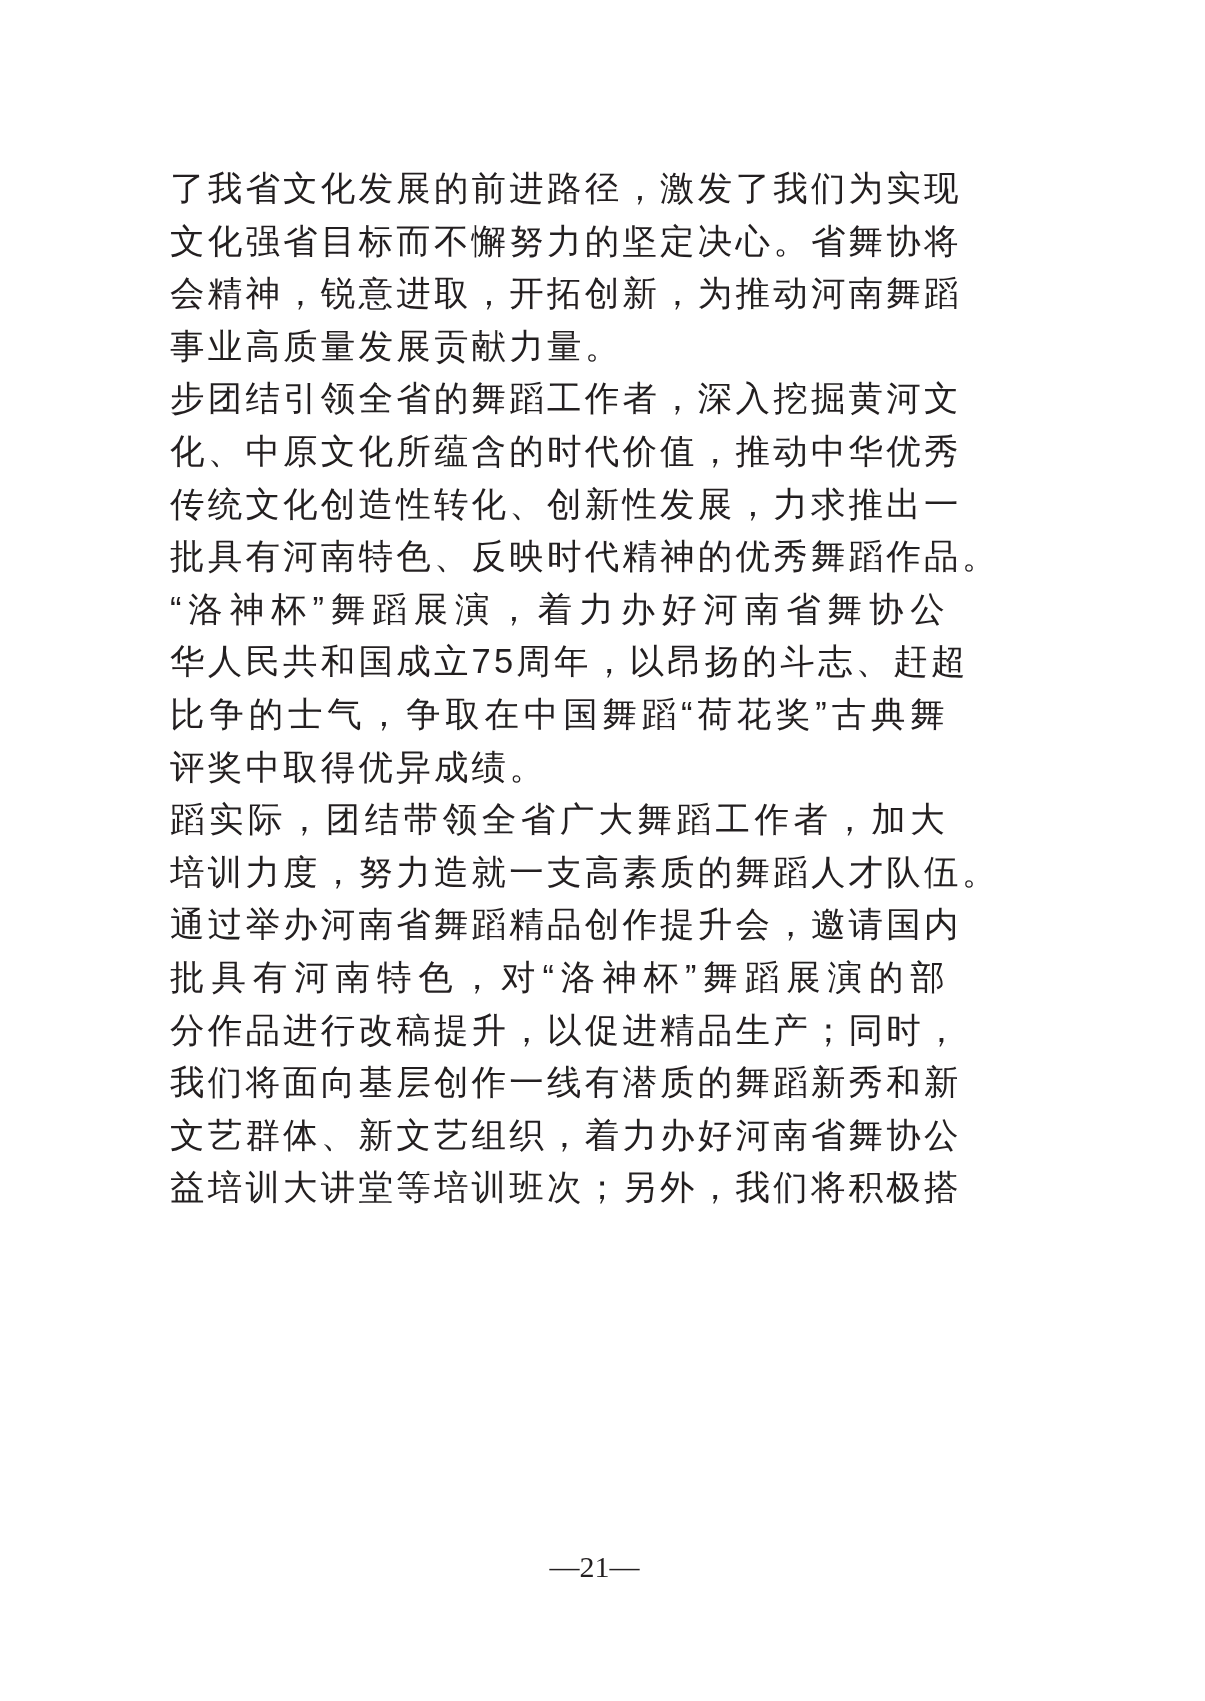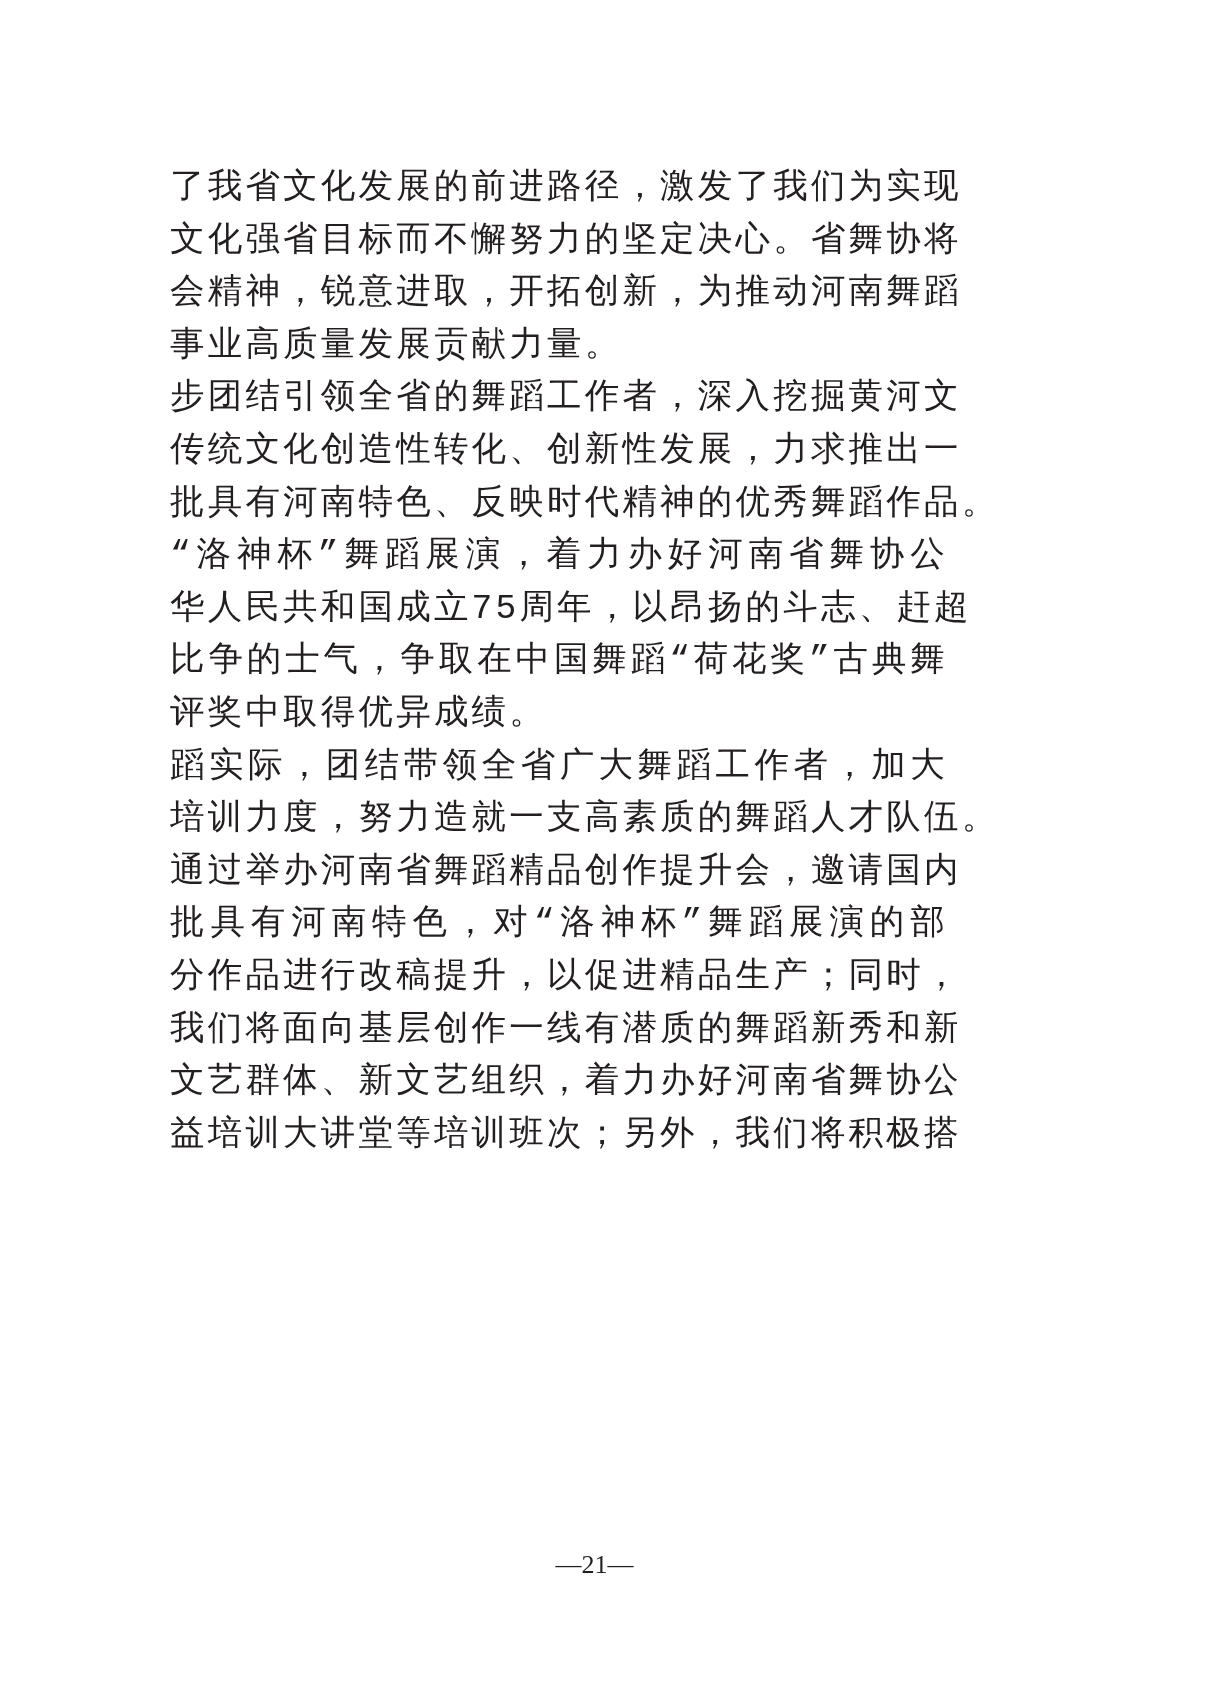--- a/index.html
+++ b/index.html
@@ -1,43 +1,44 @@
 <!DOCTYPE html>
 <html><head>
 <meta charset="utf-8">
 <style>
   html, body { margin:0; padding:0; background:#ffffff; }
   body { width:1205px; height:1701px; position:relative; overflow:hidden; }
   .page { position:absolute; left:0; top:0; width:1205px; height:1701px; background:#fff; }
   .body-text {
     position:absolute; left:170px; top:162px; width:778px;
-    font-family: Liberation Mono, monospace;
+    font-family: Liberation Sans, sans-serif;
     font-size:34.5px; line-height:52.6px; color:#231f20;
     letter-spacing:3.2px;
   }
   .line { display:block; white-space:nowrap; height:52.6px; overflow:visible;
           text-align:justify; text-align-last:justify; }
   .line.last { text-align-last:left; }
   .line.indent { padding-left:72px; }
   .page-number {
     position:absolute; left:0; width:1189px; top:1550px; text-align:center;
     font-family: "Liberation Serif", "DejaVu Serif", serif;
-    font-size:26px; color:#231f20; letter-spacing:0px;
+    font-size:30px; color:#231f20; letter-spacing:0px;
   }
 </style>
 </head>
 <body>
 
 <div class="page">
   <div class="body-text">
     <span class="line">了我省文化发展的前进路径，激发了我们为实现</span>
     <span class="line">文化强省目标而不懈努力的坚定决心。省舞协将</span>
     <span class="line">会精神，锐意进取，开拓创新，为推动河南舞蹈</span>
     <span class="line last">事业高质量发展贡献力量。</span>
     <span class="line">步团结引领全省的舞蹈工作者，深入挖掘黄河文</span>
+    <span class="line">化、中原文化所蕴含的时代价值，推动中华优秀</span>
     <span class="line">传统文化创造性转化、创新性发展，力求推出一</span>
     <span class="line">批具有河南特色、反映时代精神的优秀舞蹈作品。</span>
     <span class="line">“洛神杯”舞蹈展演，着力办好河南省舞协公</span>
     <span class="line">华人民共和国成立75周年，以昂扬的斗志、赶超</span>
     <span class="line">比争的士气，争取在中国舞蹈“荷花奖”古典舞</span>
     <span class="line last">评奖中取得优异成绩。</span>
     <span class="line">蹈实际，团结带领全省广大舞蹈工作者，加大</span>
     <span class="line">培训力度，努力造就一支高素质的舞蹈人才队伍。</span>
     <span class="line">通过举办河南省舞蹈精品创作提升会，邀请国内</span>
     <span class="line">批具有河南特色，对“洛神杯”舞蹈展演的部</span>

